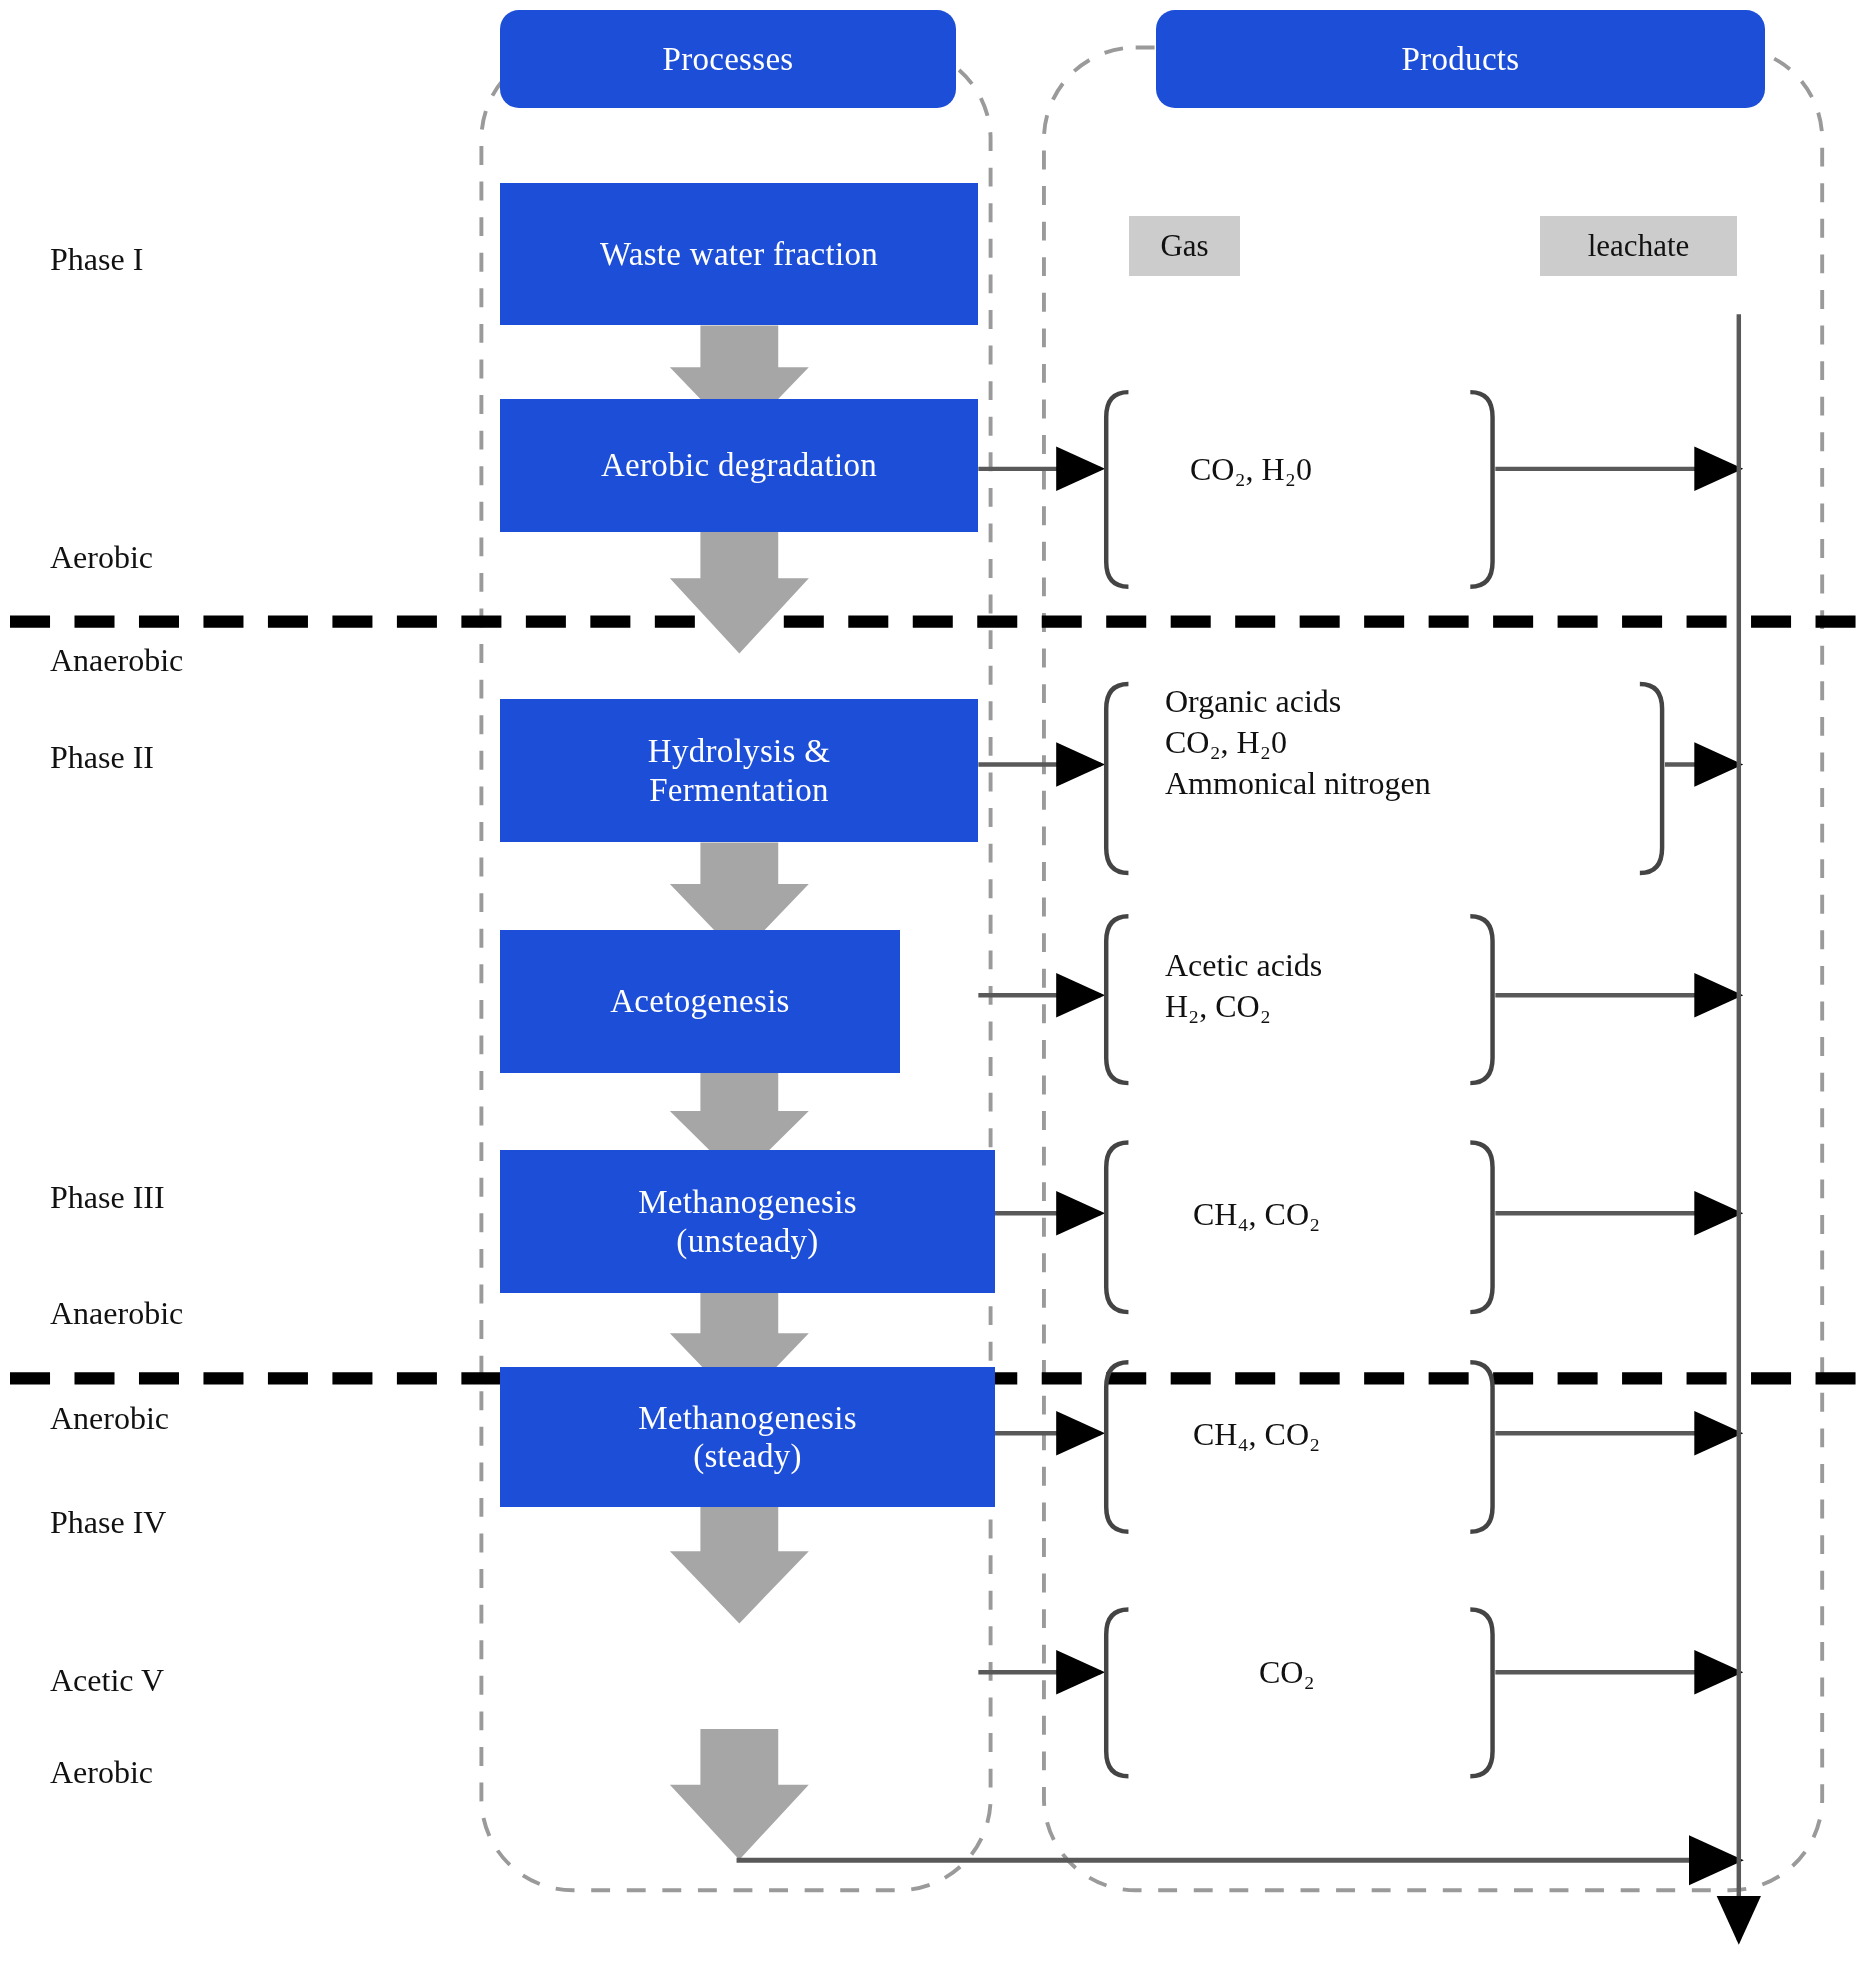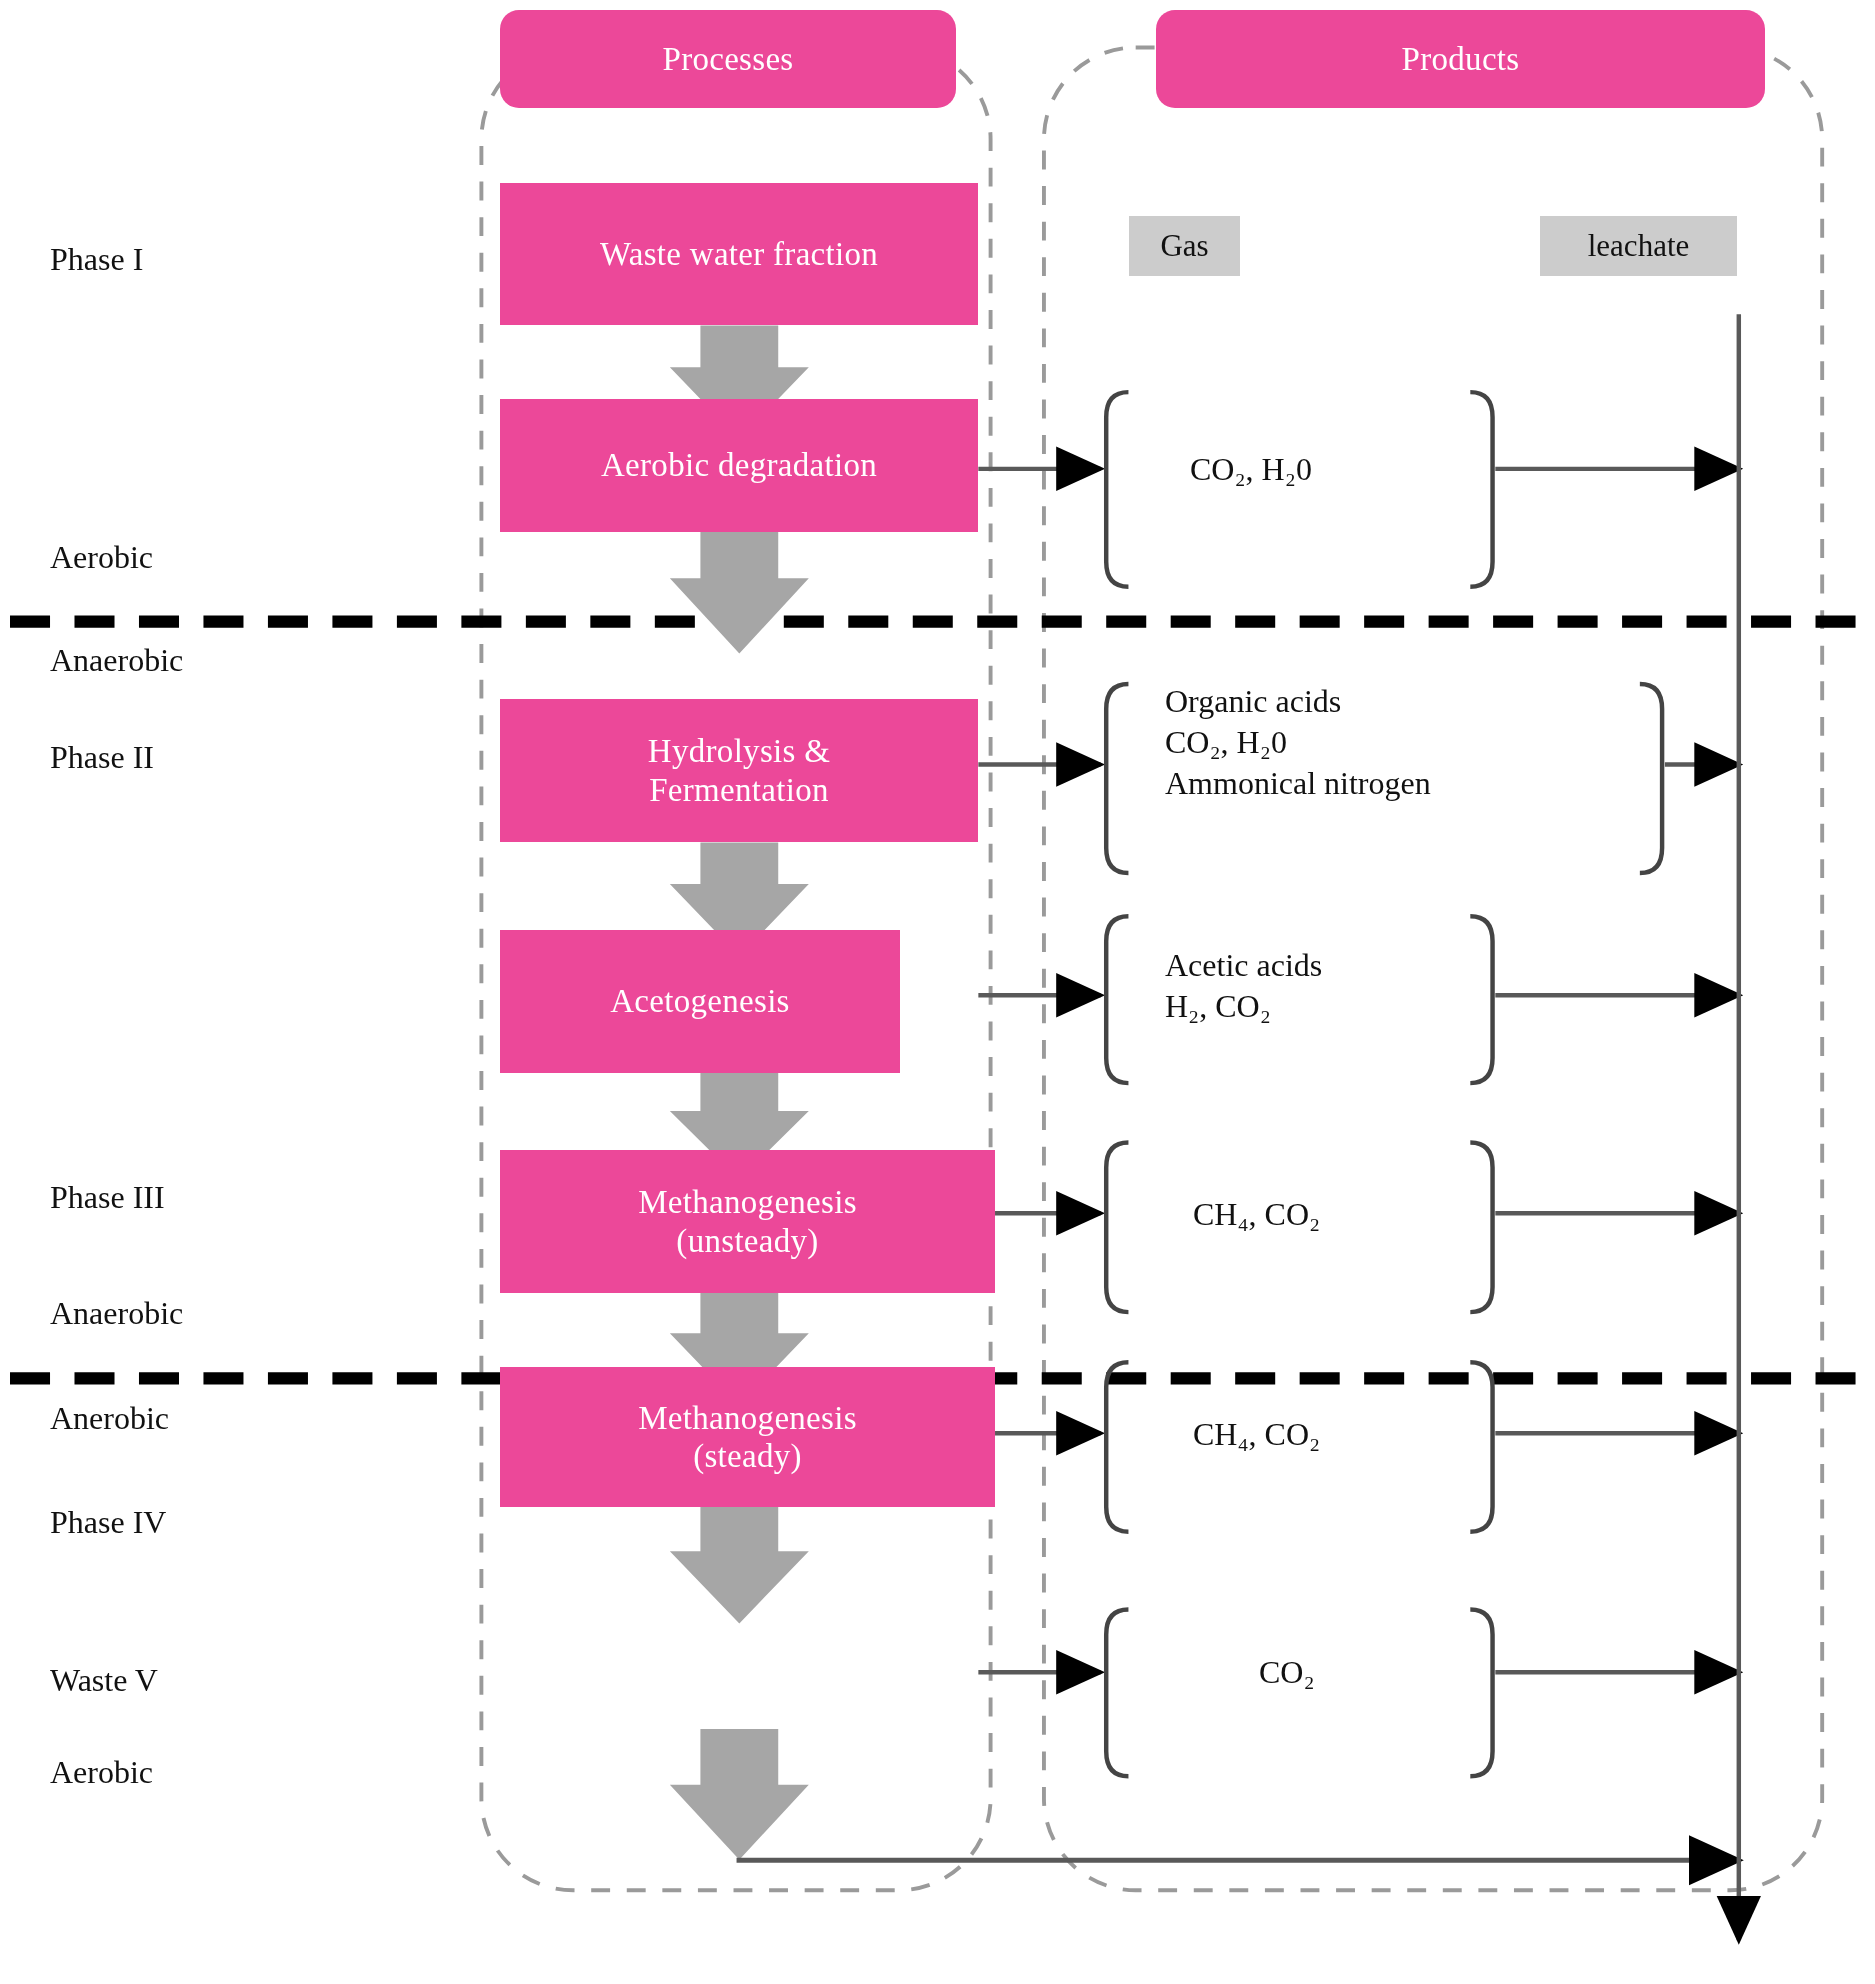--- a/index.html
+++ b/index.html
@@ -2,21 +2,21 @@
 <html style="font-size:9px"><head>
 <meta charset="utf-8">
 <style>
   html,body{margin:0;padding:0;background:#fff;}
   body{font-family:"Liberation Serif", serif;}
   #stage{position:relative;width:1875px;height:1985px;background:#fff;overflow:hidden;}
   .svg-layer{position:absolute;left:0;top:0;width:1875px;height:1985px;}
 
   
   .pbox{
-    position:absolute;background:#ec4899;color:#ffffff;
+    position:absolute;background:#1d4ed8;color:#ffffff;
     display:flex;align-items:center;justify-content:center;text-align:center;
     font-size:33px;line-height:1.16;letter-spacing:0.3px;
   }
   .pbox.rounded{border-radius:19px;}
   .pbox span{display:block;}
 
   
   .tag{
     position:absolute;background:#cccccc;color:#111;
     display:flex;align-items:center;justify-content:center;
@@ -123,21 +123,21 @@
   </div>
 
   <div class="plabel" style="left:50px;top:241px;">Phase I</div>
   <div class="plabel" style="left:50px;top:539px;">Aerobic</div>
   <div class="plabel" style="left:50px;top:642px;">Anaerobic</div>
   <div class="plabel" style="left:50px;top:739px;">Phase II</div>
   <div class="plabel" style="left:50px;top:1179px;">Phase III</div>
   <div class="plabel" style="left:50px;top:1295px;">Anaerobic</div>
   <div class="plabel" style="left:50px;top:1400px;">Anerobic</div>
   <div class="plabel" style="left:50px;top:1504px;">Phase IV</div>
-  <div class="plabel" style="left:50px;top:1662px;">Waste V</div>
+  <div class="plabel" style="left:50px;top:1662px;">Acetic V</div>
   <div class="plabel" style="left:50px;top:1754px;">Aerobic</div>
 
   <div class="pbox" style="left:500px;top:183px;width:478px;height:142px;">
     <span>Waste water fraction</span>
   </div>
 
   <div class="pbox" style="left:500px;top:399px;width:478px;height:133px;text-align:center;">
     <span>Aerobic degradation</span>
   </div>
 

